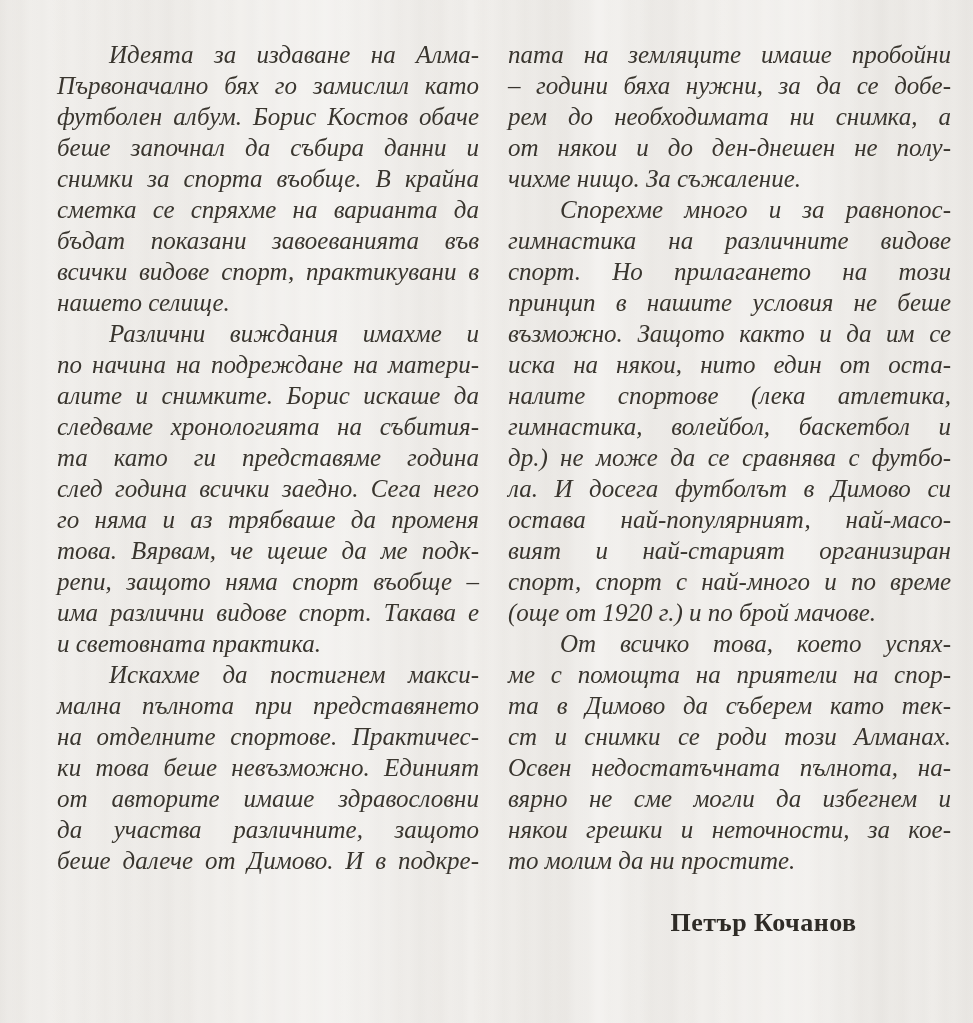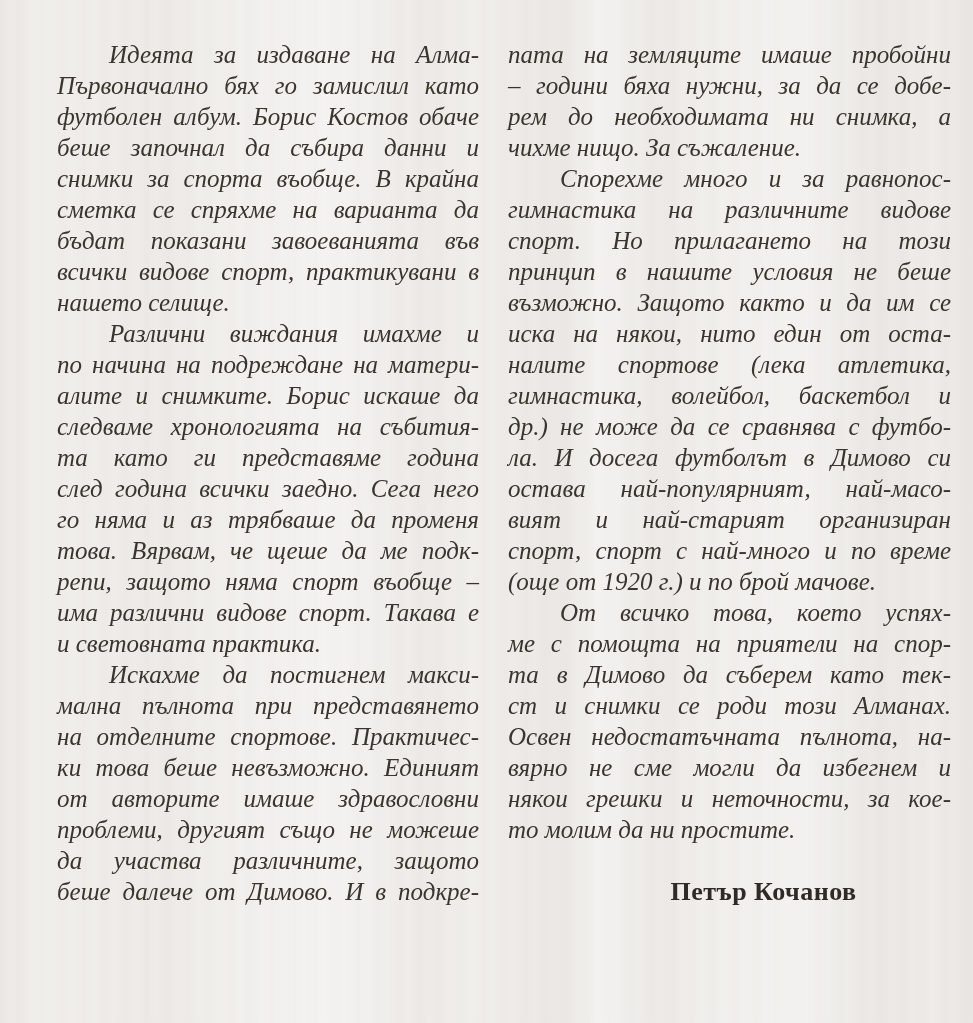--- a/index.html
+++ b/index.html
@@ -90,31 +90,31 @@
         <div class="line">репи, защото няма спорт въобще –</div>
         <div class="line">има различни видове спорт. Такава е</div>
         <div class="line lastline">и световната практика.</div>
       </div>
       <div class="para">
         <div class="line indent">Искахме да постигнем макси-</div>
         <div class="line">мална пълнота при представянето</div>
         <div class="line">на отделните спортове. Практичес-</div>
         <div class="line">ки това беше невъзможно. Единият</div>
         <div class="line">от авторите имаше здравословни</div>
-        <div class="line">проблеми, другият също не можеше</div>
         <div class="line">да участва различните, защото</div>
         <div class="line">беше далече от Димово. И в подкре-</div>
       </div>
     </div>
   <div class="col col-right">
 
   <div class="para">
         <div class="line">пата на земляците имаше пробойни</div>
         <div class="line">– години бяха нужни, за да се добе-</div>
         <div class="line">рем до необходимата ни снимка, а</div>
+        <div class="line">от някои и до ден-днешен не полу-</div>
         <div class="line lastline">чихме нищо. За съжаление.</div>
       </div>
       <div class="para">
         <div class="line indent">Спорехме много и за равнопос-</div>
         <div class="line">гимнастика на различните видове</div>
         <div class="line">спорт. Но прилагането на този</div>
         <div class="line">принцип в нашите условия не беше</div>
         <div class="line">възможно. Защото както и да им се</div>
         <div class="line">иска на някои, нито един от оста-</div>
         <div class="line">налите спортове (лека атлетика,</div>

